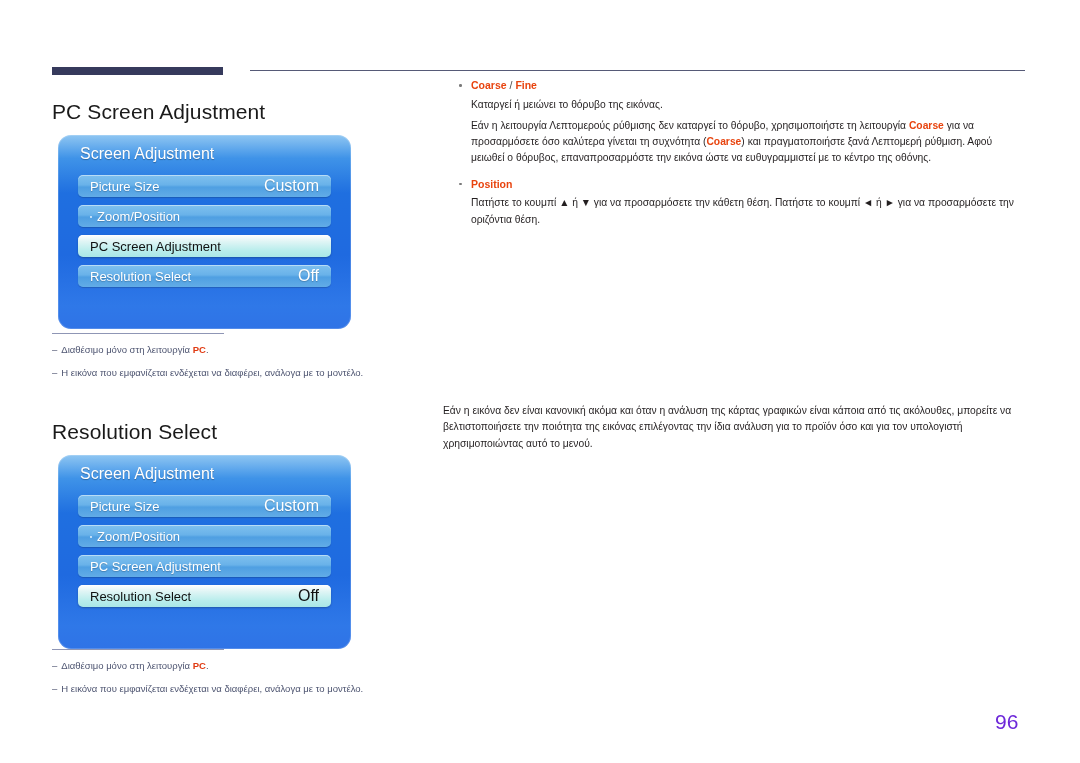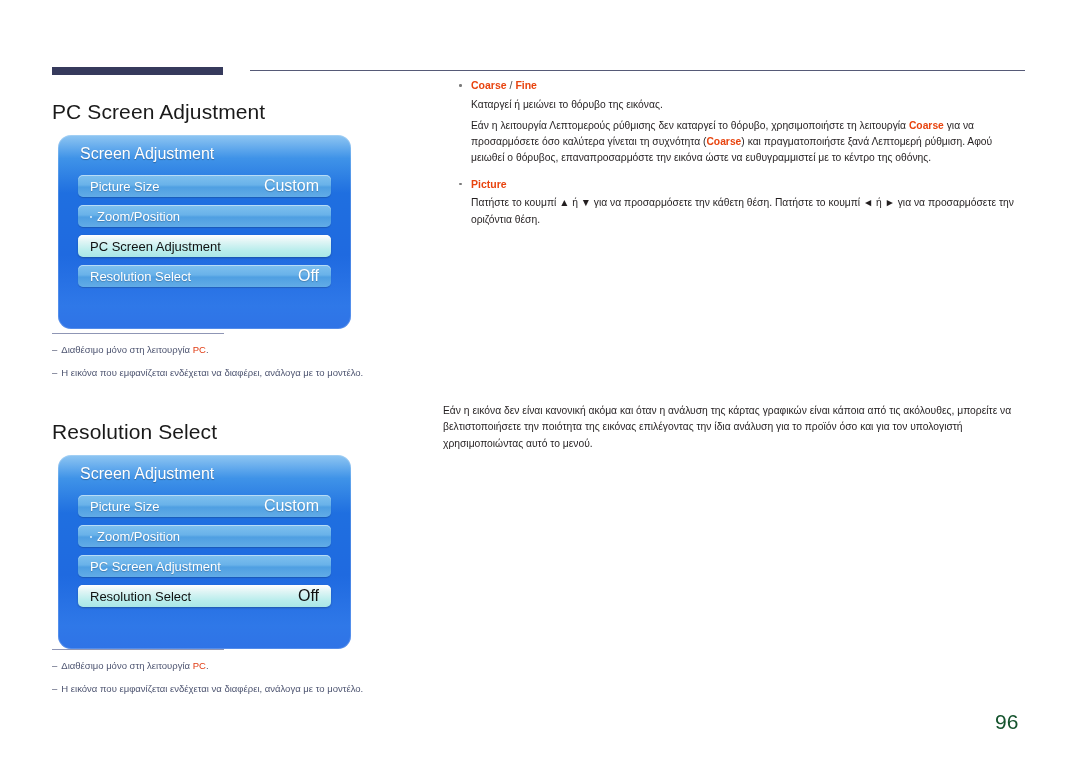--- a/index.html
+++ b/index.html
@@ -143,21 +143,21 @@
     margin-bottom: 9px;
   }
   .fn-line {
     font-size: 9.5px;
     color: #4d5470;
     line-height: 1.45;
     margin-bottom: 9px;
     white-space: nowrap;
   }
   .fn-dash { margin-right: 4px; }
-  .fn-strong { color: #e03a12; font-weight: normal; }
+  .fn-strong { color: #e03a12; font-weight: bold; }
 
   
   .rcol {
     position: absolute;
     left: 443px;
     width: 582px;
   }
   .rcol.one { top: 79px; }
   .rcol.two { top: 403px; }
 
@@ -202,21 +202,21 @@
   }
   .res-line .res-vals { color: #e8440f; font-weight: bold; }
   .res-line .slash { color: #231f20; font-weight: normal; }
 
   
   .pageno {
     position: absolute;
     left: 995px;
     top: 710px;
     font-size: 21px;
-    color: #14532d;
+    color: #6d28d9;
   }
 </style>
 </head>
 <body>
 
 <div class="hdr-bar"></div>
 <div class="hdr-rule"></div>
 
 <div class="h1 one">PC Screen Adjustment</div>
 
@@ -266,21 +266,21 @@
       <span>Coarse</span><span class="sep"> / </span><span>Fine</span>
     </div>
     <div class="para">Καταργεί ή μειώνει το θόρυβο της εικόνας.</div>
     <div class="para">
       <span>Εάν η λειτουργία Λεπτομερούς ρύθμισης δεν καταργεί το θόρυβο, χρησιμοποιήστε τη λειτουργία </span><span class="accent">Coarse</span><span> για να προσαρμόσετε όσο καλύτερα γίνεται τη συχνότητα (</span><span class="accent">Coarse</span><span>) και πραγματοποιήστε ξανά Λεπτομερή ρύθμιση. Αφού μειωθεί ο θόρυβος, επαναπροσαρμόστε την εικόνα ώστε να ευθυγραμμιστεί με το κέντρο της οθόνης.</span>
     </div>
   </div>
 
   <div class="bullet-item">
     <div class="bullet-head">
-      <span>Picture</span>
+      <span>Position</span>
     </div>
     <div class="para">Πατήστε το κουμπί ▲ ή ▼ για να προσαρμόσετε την κάθετη θέση. Πατήστε το κουμπί ◄ ή ► για να προσαρμόσετε την οριζόντια θέση.</div>
   </div>
 
 
 </div>
 
 <div class="h1 two">Resolution Select</div>
 
 <div class="osd two">

